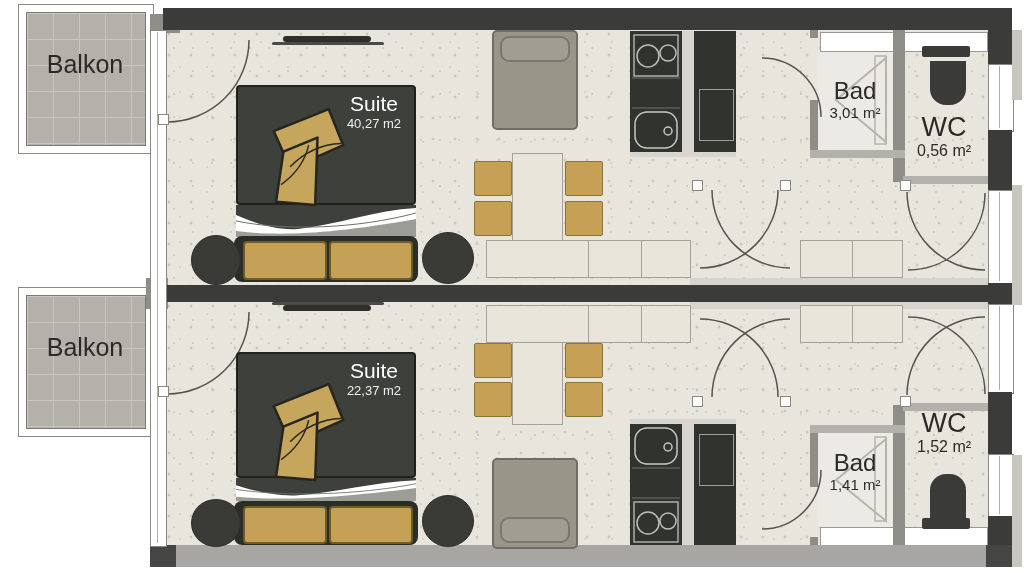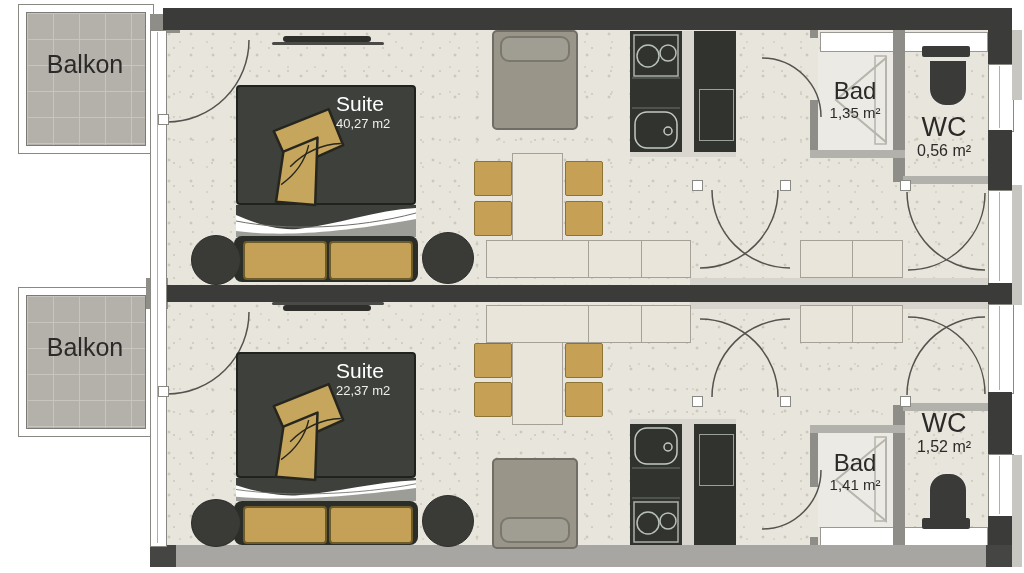--- a/index.html
+++ b/index.html
@@ -42,21 +42,21 @@
   .pframe{background:#2b2d29;border-radius:8px;}
   .pillow{position:absolute;background:#c4a157;border:2px solid #6e5c28;border-radius:4px;}
   .kdark{background:#31342e;}
   .kstrip{background:#d9d6d0;}
   .toiletbowl{background:#3a3a38;}
   .nub{background:#ffffff;border:1px solid #8a8882;width:9px;height:9px;}
   
   .lbl{color:#2b2a28;text-align:center;line-height:1.12;}
   .lbl .nm{display:block;}
   .lbl .ar{display:block;}
-  .suitelbl{position:absolute;right:6px;top:6px;width:76px;color:#ffffff;line-height:1.2;}
+  .suitelbl{position:absolute;right:6px;top:6px;width:76px;text-align:center;color:#ffffff;line-height:1.2;}
   .suitelbl .nm{display:block;font-size:21px;}
   .suitelbl .ar{display:block;font-size:13px;color:#eeeeec;}
   svg{position:absolute;overflow:visible;}
 </style>
 </head>
 <body>
 
 <div class="plan">
 
   <div class="abs floor" style="left:166px;top:30px;width:822px;height:255px;"></div>
@@ -282,21 +282,21 @@
   <div class="abs toiletbowl" style="left:922px;top:518px;width:48px;height:11px;border-radius:2px;"></div>
 
   <div class="abs lbl" style="left:20px;top:50px;width:130px;">
     <span class="nm" style="font-size:25px;">Balkon</span>
   </div>
   <div class="abs lbl" style="left:20px;top:333px;width:130px;">
     <span class="nm" style="font-size:25px;">Balkon</span>
   </div>
   <div class="abs lbl" style="left:812px;top:78px;width:86px;">
     <span class="nm" style="font-size:24px;">Bad</span>
-    <span class="ar" style="font-size:15px;">1,35 m²</span>
+    <span class="ar" style="font-size:15px;">3,01 m²</span>
   </div>
   <div class="abs lbl" style="left:900px;top:112px;width:88px;">
     <span class="nm" style="font-size:27px;">WC</span>
     <span class="ar" style="font-size:16px;">0,56 m²</span>
   </div>
   <div class="abs lbl" style="left:812px;top:450px;width:86px;">
     <span class="nm" style="font-size:24px;">Bad</span>
     <span class="ar" style="font-size:15px;">1,41 m²</span>
   </div>
   <div class="abs lbl" style="left:900px;top:408px;width:88px;">

